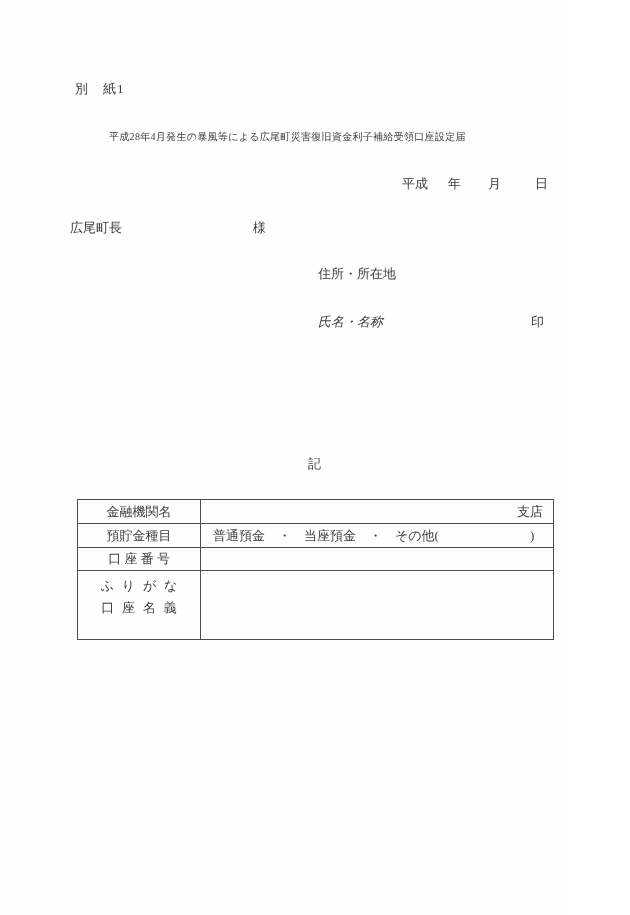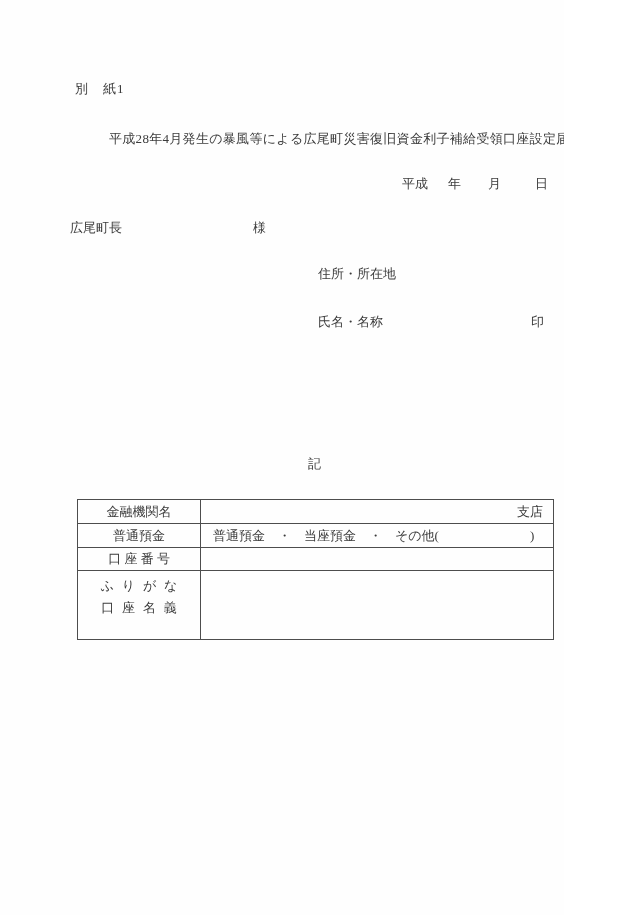--- a/index.html
+++ b/index.html
@@ -12,32 +12,32 @@
     width: 564px;
     height: 915px;
     background: #fefefe;
     color: #3b3b3b;
     font-size: 13px;
     overflow: hidden;
   }
   .abs { position: absolute; white-space: pre; }
 
   .attachment-label { left: 75px; top: 80px; letter-spacing: 1px; }
-  .doc-title { left: 109px; top: 130px; font-size: 13px; letter-spacing: 0.3px; }
+  .doc-title { left: 109px; top: 130px; font-size: 10px; letter-spacing: 0.3px; }
 
   .date-era   { left: 402px; top: 175px; }
   .date-year  { left: 448px; top: 175px; }
   .date-month { left: 488px; top: 175px; }
   .date-day   { left: 535px; top: 175px; }
 
   .addressee      { left: 70px;  top: 219px; }
   .addressee-hon  { left: 253px; top: 219px; }
 
   .address-label  { left: 318px; top: 265px; }
-  .name-label     { left: 318px; top: 313px; }
+  .name-label     { left: 318px; top: 313px; font-style: italic; }
   .seal-label     { left: 531px; top: 313px; }
 
   .body-text {
     left: 70px; top: 388px; width: 505px;
     line-height: 26px;
     white-space: normal;
   }
   .body-line1 { text-indent: 13px; }
 
   .record-marker {
@@ -113,21 +113,21 @@
     <colgroup>
       <col class="col-label">
       <col>
     </colgroup>
     <tbody>
         <tr class="row-bank">
       <td class="cell-label">金融機関名</td>
       <td class="cell-branch"><span>支店</span></td>
     </tr>
     <tr class="row-type">
-      <td class="cell-label">普通預金</td>
+      <td class="cell-label">預貯金種目</td>
       <td class="cell-type-value">普通預金　・　当座預金　・　その他(　　　　　　　)</td>
     </tr>
     <tr class="row-number">
       <td class="cell-label">口 座 番 号</td>
       <td></td>
     </tr>
     <tr class="row-name">
       <td class="cell-label cell-name-label">
         <div class="label-line">ふ り が な</div>
         <div class="label-line">口 座 名 義</div>

